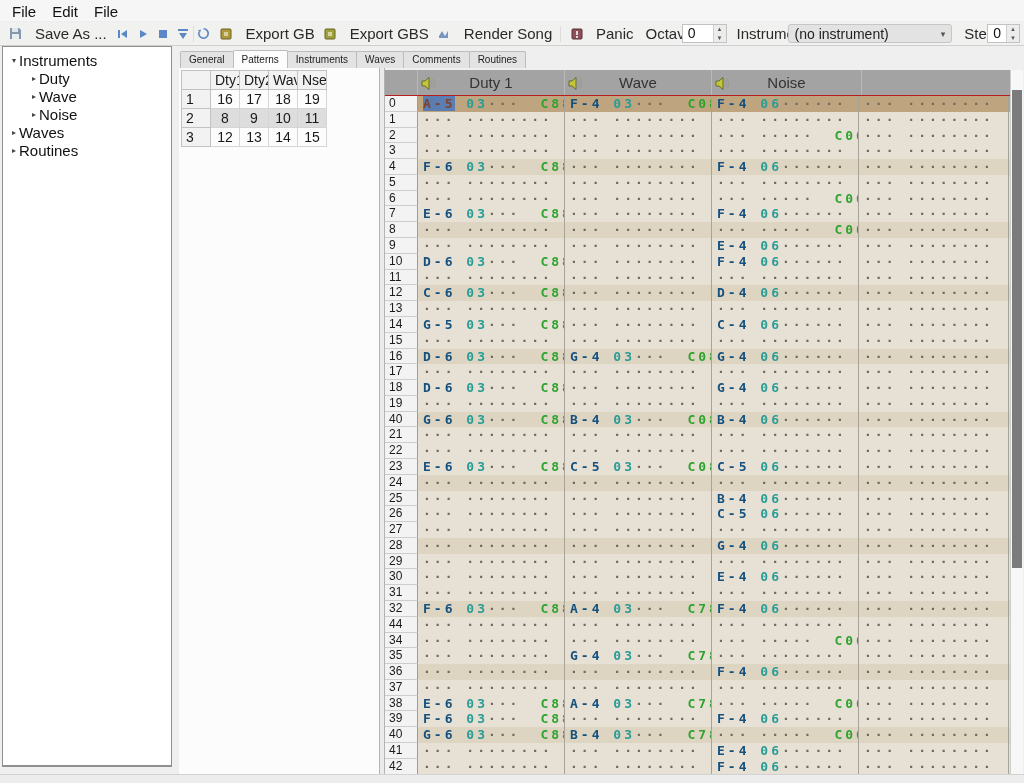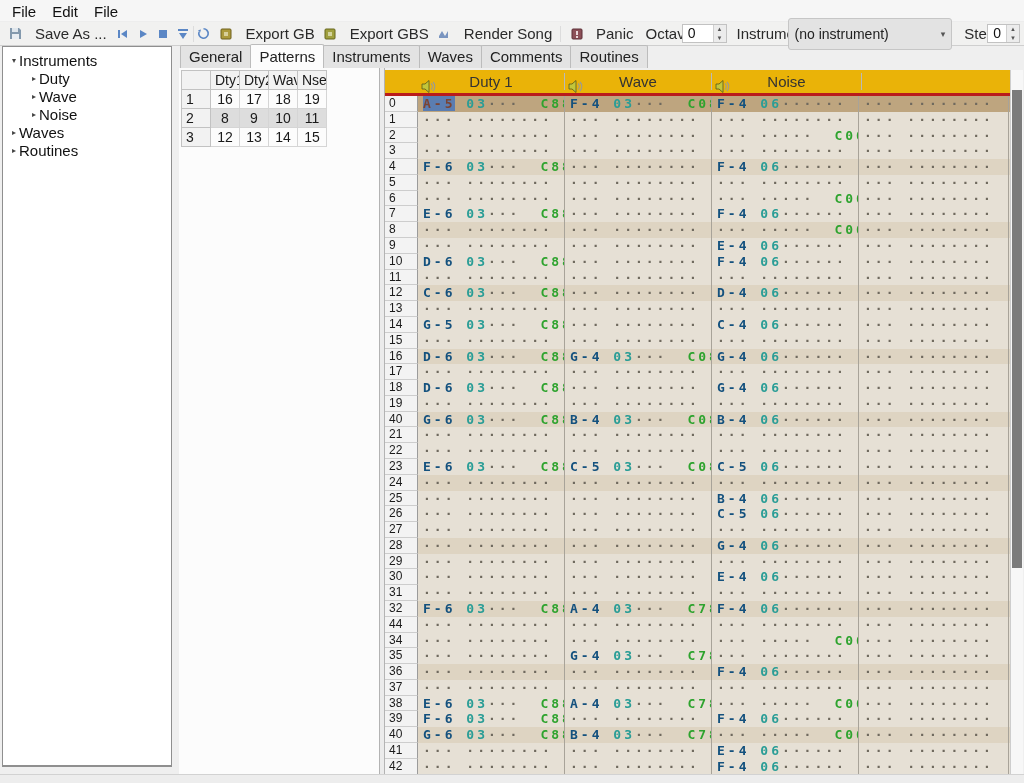--- a/index.html
+++ b/index.html
@@ -22,35 +22,35 @@
   .lbl-octave { width:49px; margin-left:8px; }
   .lbl-instrument { width:69px; margin-left:10px; }
   .lbl-step { width:31px; margin-left:12px; }
   .spin { display:flex; height:19px; border:1px solid #c2c2c2; background:#fff; }
   .spin .val { padding:0 5px; font-size:14px; line-height:17px; color:#111; }
   .spin.w-oct { width:60px; } .spin.w-step { width:38px; }
   .spin .val { flex:1; }
   .spin .arrows { width:13px; background:#ececec; border-left:1px solid #d0d0d0;
     display:flex; flex-direction:column; }
   .spin .arrows span { flex:1; font-size:6px; line-height:8px; text-align:center; color:#555; }
-  .combo { width:218px; height:32px; background:#e3e3e3; border:1px solid #c6c6c6;
+  .combo { width:218px; height:19px; background:#e3e3e3; border:1px solid #c6c6c6;
     border-radius:3px; display:flex; align-items:center; padding:0 6px; font-size:14px; color:#222; }
   .combo .ctext { flex:1; white-space:nowrap; overflow:hidden; }
   .combo .carrow { font-size:9px; color:#555; }
 
   
   .treepanel { position:absolute; left:2px; top:46px; width:170px; height:721px;
     background:#ffffff; border:1px solid #8f8f8f; border-bottom-width:2px; padding-top:4px; }
   .titem { display:flex; align-items:center; height:18px; font-size:15px; color:#111; }
   .titem .arrow { font-size:8px; color:#444; width:10px; text-align:center; }
   .lvl0 { padding-left:6px; } .lvl1 { padding-left:26px; }
 
   
   .tabbar { position:absolute; left:180px; top:46px; height:22px; display:flex; align-items:flex-end; }
-  .tab { font-size:15px; padding:2px 8px 3px 8px; background:#e3e3e3;
+  .tab { font-size:10px; padding:2px 8px 3px 8px; background:#e3e3e3;
     border:1px solid #bcbcbc; border-bottom:none; border-radius:2px 2px 0 0; color:#222; margin-right:-1px; }
   .tab.active { background:#fcfcfc; padding-top:3px; position:relative; z-index:2; }
 
   
   .patpane { position:absolute; left:179px; top:68px; width:200px; height:707px; background:#fcfcfc; }
   table.pattable { border-collapse:collapse; margin:2px 0 0 2px; font-size:14px; }
   .pattable th, .pattable td { border:1px solid #c2c2c2; height:19px; text-align:left; }
   .pattable th { background:#f2f2f2; font-weight:normal; padding:0 0 0 4px; overflow:hidden;
     white-space:nowrap; max-width:29px; }
   .pattable th.corner { width:36px; } .pattable th.colh { width:29px; }
@@ -58,21 +58,21 @@
   .pattable td { width:29px; text-align:center; border-color:#d5d5d5; background:#fcfcfc; }
   .pattable tr.selected td { background:#dddddd; }
 
   
   .splitter { position:absolute; left:379px; top:68px; width:6px; height:707px;
     background:#ebebeb; border-left:1px solid #b3b3b3; border-right:1px solid #b3b3b3; }
 
   
   .tracker { position:absolute; left:385px; top:70px; width:625px; height:705px;
     overflow:hidden; background:#e6e0d5; }
-  .thead { display:flex; height:26px; background:#eab308; border-bottom:3px solid #b91c1c;align-items:center; }
+  .thead { display:flex; height:26px; background:#a3a3a3; border-bottom:1px solid #b91c1c; }
   .thead .corner { width:33px; border-right:1px solid #b9b9b9; }
   .chead { width:147px; border-right:1px solid #b9b9b9; display:flex; align-items:center;
     position:relative; }
   .chead.last { width:150px; }
   .chead .spk { position:absolute; left:3px; top:6px; }
   .chead .cname { flex:1; text-align:center; font-size:15px; color:#333; }
 
   .trow { display:flex; height:15.79px; background:#e6e0d5; }
   .trow.beat { background:#ded4c2; }
   .trow.cur { background:#bea57f; }

